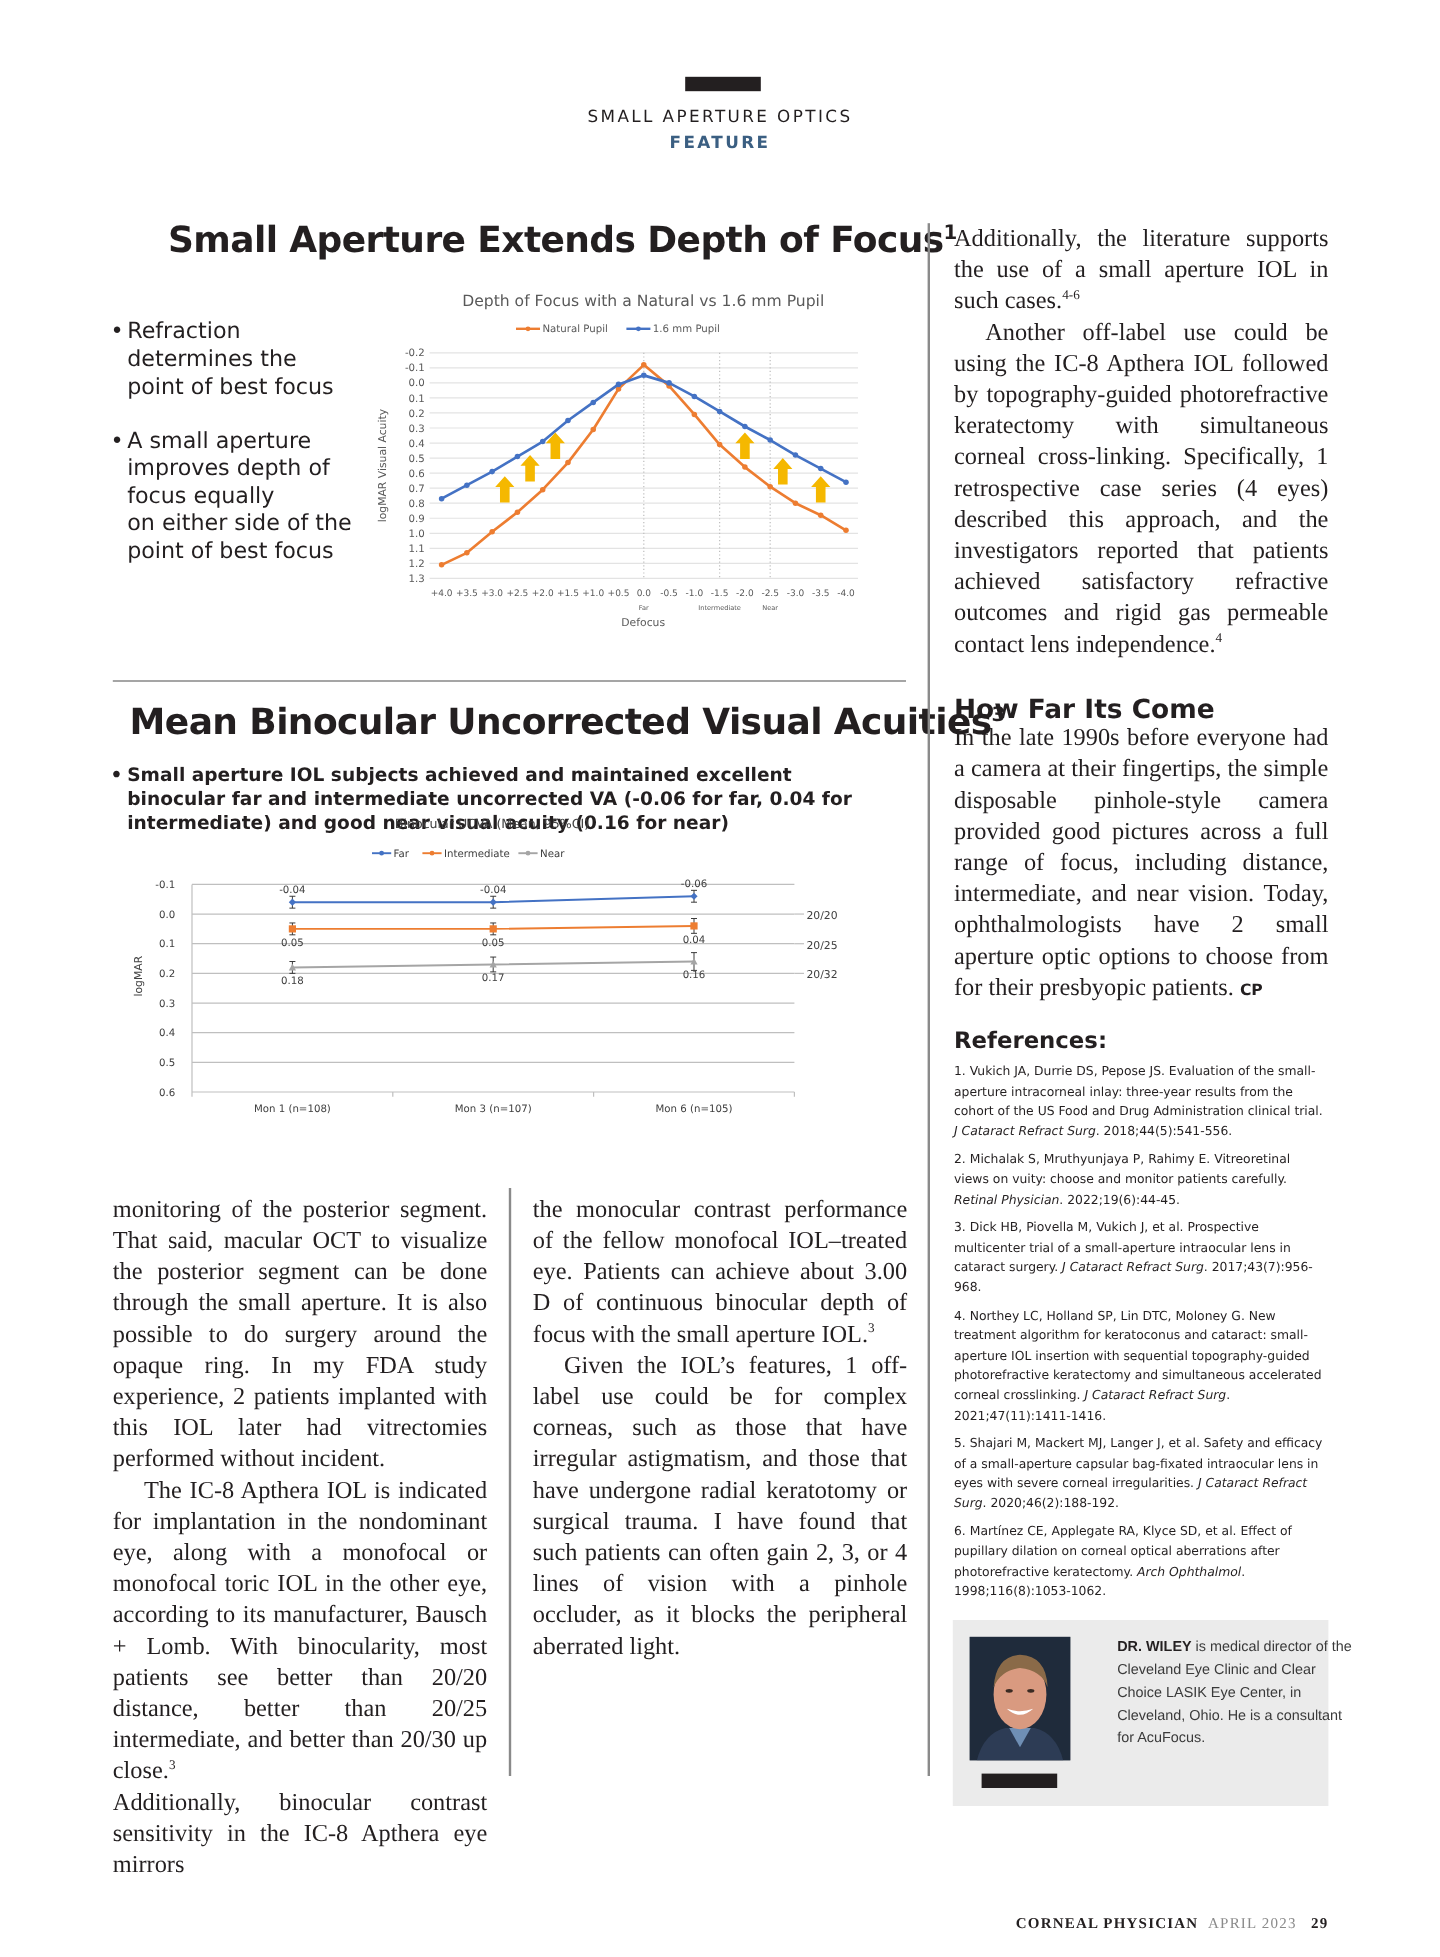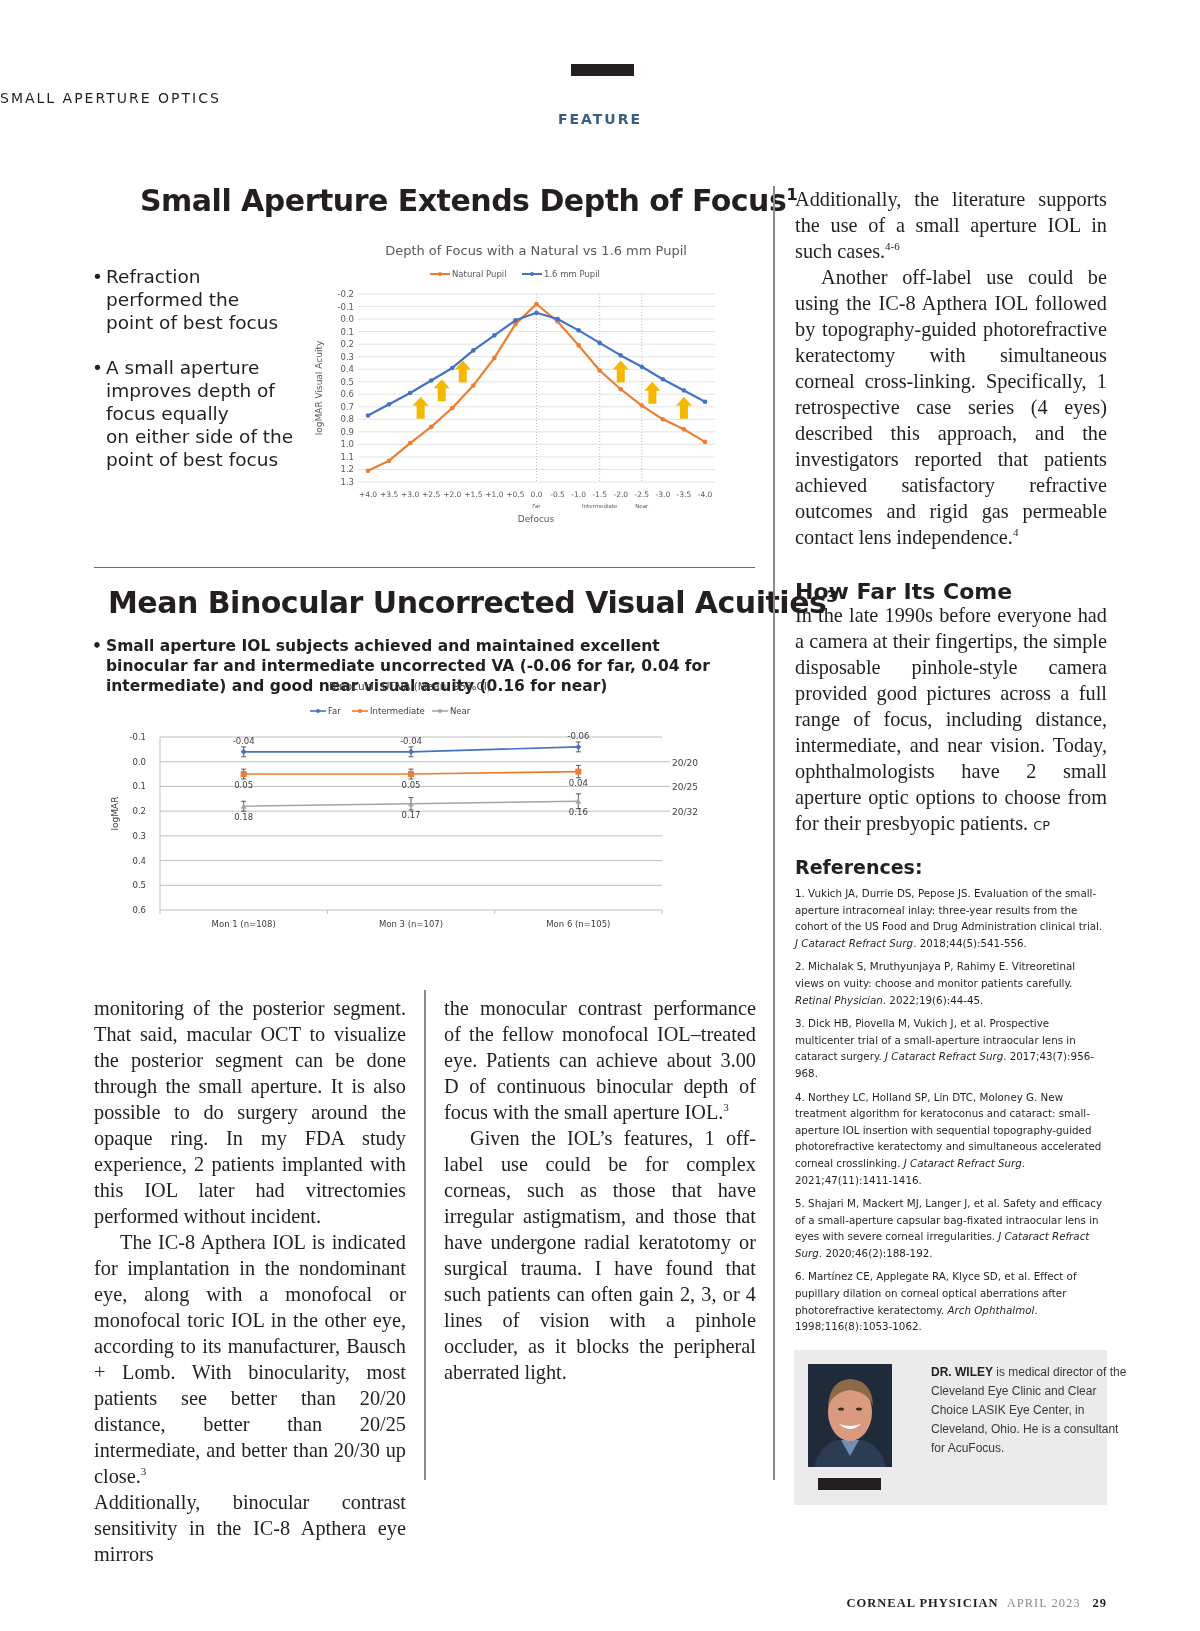--- a/index.html
+++ b/index.html
@@ -1,20 +1,20 @@
 <!DOCTYPE html>
 <html><head>
 <meta charset="utf-8">
 <style>
   html, body { margin: 0; padding: 0; background: #ffffff; }
   body { width: 1200px; height: 1631px; position: relative; overflow: hidden; color: #231f20; }
   .abs { position: absolute; }
 
   .top-bar { left: 571px; top: 64px; width: 63px; height: 12px; background: #231f20; }
-  .section-label { left: 0; width: 1200px; top: 90px; text-align: left; font-family: "DejaVu Sans", sans-serif; font-size: 14px; letter-spacing: 2px; color: #231f20; }
+  .section-label { left: 0; width: 1200px; top: 90px; text-align: center; font-family: "DejaVu Sans", sans-serif; font-size: 14px; letter-spacing: 2px; color: #231f20; }
   .feature-label { left: 0; width: 1200px; top: 111px; text-align: center; font-family: "DejaVu Sans", sans-serif; font-size: 14px; letter-spacing: 2px; color: #3b5f82; font-weight: bold; }
 
   .slide-title { font-family: "DejaVu Sans", sans-serif; font-weight: bold; color: #231f20; letter-spacing: -0.5px; }
   .slide-title sup { font-size: 0.55em; vertical-align: super; }
   .title1 { left: 140px; top: 183px; font-size: 30px; }
   .title2 { left: 108px; top: 585px; font-size: 30px; }
 
   .bullets1 { left: 92px; top: 265px; width: 210px; font-family: "DejaVu Sans", sans-serif; font-size: 18.5px; line-height: 23px; color: #231f20; }
   .bullets1 .b { position: relative; padding-left: 14px; margin-bottom: 22px; }
   .bullets1 .b::before { content: "•"; position: absolute; left: 0; top: 0; }
@@ -29,21 +29,21 @@
   .body-text p { margin: 0; }
   .body-text p.indent { text-indent: 26px; }
   .body-text sup { font-size: 11px; vertical-align: super; line-height: 0; }
 
   .col1 { left: 94px; top: 995px; width: 312px; }
   .col2 { left: 444px; top: 995px; width: 312px; }
   .col3 { left: 795px; top: 186px; width: 312px; }
   .col3b { left: 795px; top: 602px; width: 312px; }
 
   .subhead { left: 795px; top: 579px; font-family: "DejaVu Sans", sans-serif; font-weight: bold; font-size: 22px; color: #231f20; }
-  .cp-mark { font-family: "DejaVu Sans", sans-serif; font-weight: normal; font-size: 13px; margin-top: 16px; }
+  .cp-mark { font-family: "DejaVu Sans", sans-serif; font-weight: bold; font-size: 13px; margin-top: 16px; }
 
   .refs-head { left: 795px; top: 856px; font-family: "DejaVu Sans", sans-serif; font-weight: bold; font-size: 19px; color: #231f20; }
   .refs { left: 795px; top: 885px; width: 312px; font-family: "DejaVu Sans", sans-serif; font-size: 10.3px; line-height: 16.6px; color: #231f20; }
   .refs .ref { margin-bottom: 7px; }
   .refs i { font-style: italic; }
 
   .bio-box { left: 794px; top: 1350px; width: 313px; height: 155px; background: #ebebeb; }
   .bio-photo { left: 808px; top: 1364px; width: 84px; height: 103px; background: linear-gradient(180deg, #1d2a3a 0%, #243345 35%, #2a3344 100%); overflow: hidden; }
   .bio-redact { left: 818px; top: 1478px; width: 63px; height: 12px; background: #231f20; }
   .bio-text { left: 931px; top: 1363px; width: 200px; font-family: Liberation Sans, sans-serif; font-size: 12px; line-height: 19px; color: #3a3a3a; }
@@ -60,21 +60,21 @@
 <body>
 
 <div class="abs top-bar"></div>
 <div class="abs section-label">SMALL APERTURE OPTICS</div>
 <div class="abs feature-label">FEATURE</div>
 
 <div class="abs slide-title title1"><span>Small Aperture Extends Depth of Focus</span><sup>1</sup></div>
 <div class="abs bullets1" id="bullets1">
     <div class="b">
       <div>Refraction</div>
-      <div>performed the</div>
+      <div>determines the</div>
       <div>point of best focus</div>
     </div>
     <div class="b">
       <div>A small aperture</div>
       <div>improves depth of</div>
       <div>focus equally</div>
       <div>on either side of the</div>
       <div>point of best focus</div>
     </div>
   </div>

